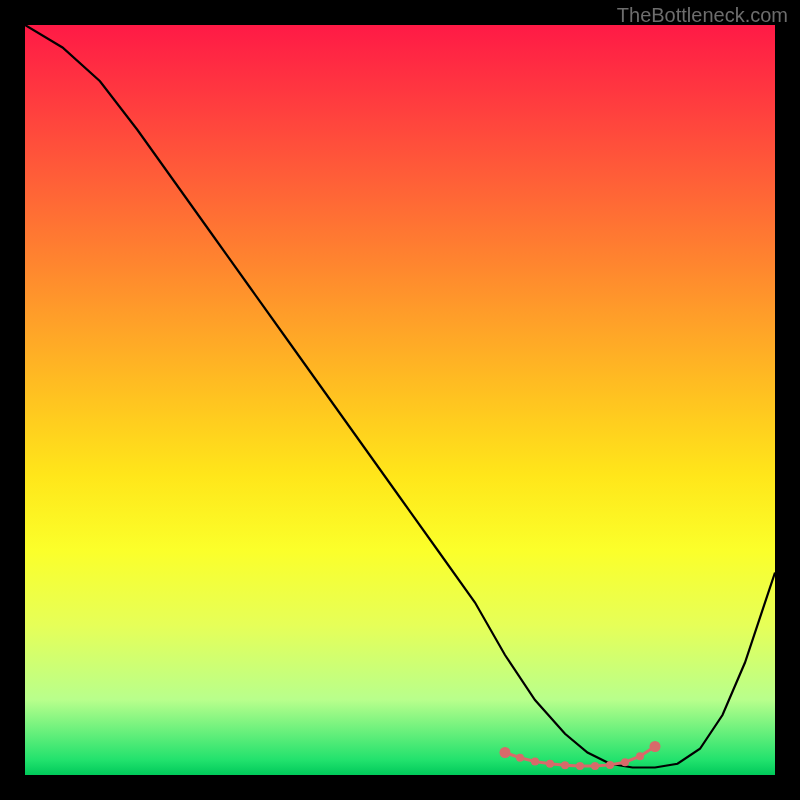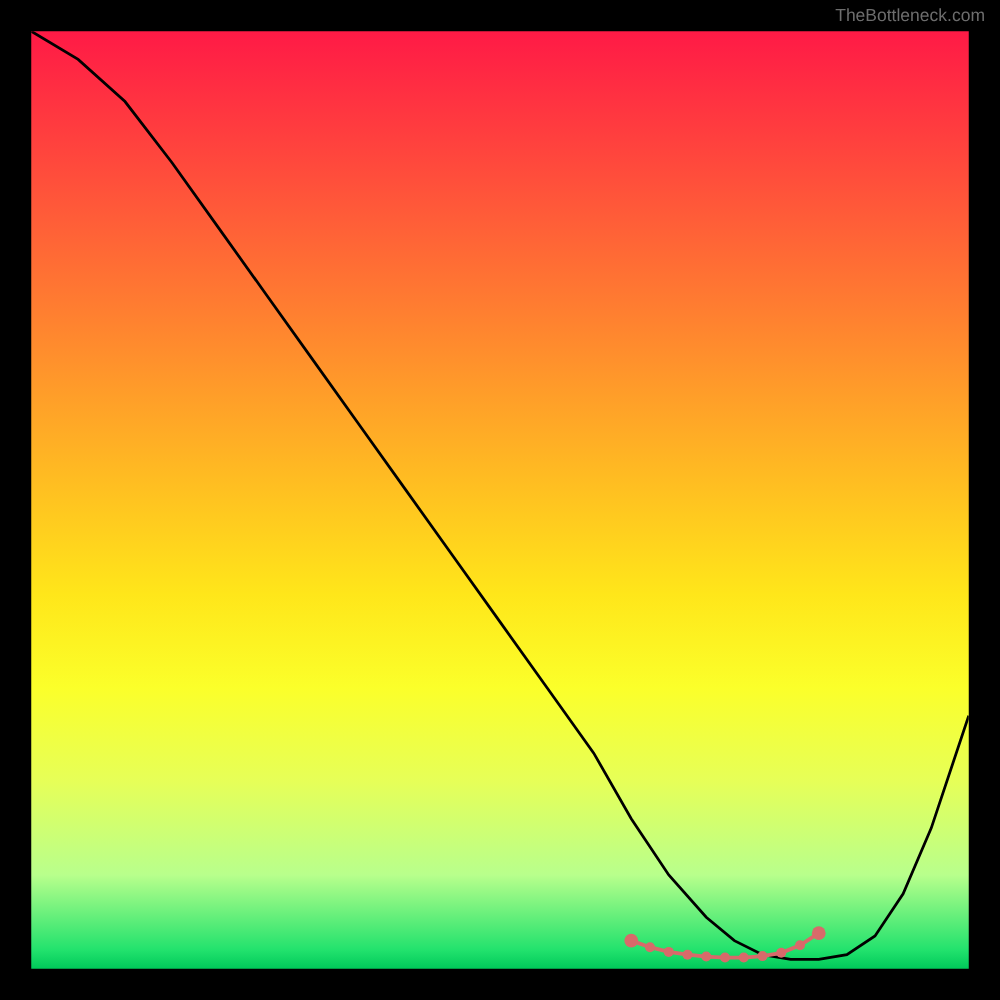--- a/index.html
+++ b/index.html
@@ -1,17 +1,17 @@
 <!DOCTYPE html>
 <html><head>
 <meta charset="utf-8">
 <style>
   * { margin: 0; padding: 0; box-sizing: border-box; }
   body { width: 800px; height: 800px; background: #000; position: relative; font-family: Arial, sans-serif; }
-  .watermark { position: absolute; top: 4px; right: 12px; color: #6d6d6d; font-size: 14px; z-index: 10; }
+  .watermark { position: absolute; top: 4px; right: 12px; color: #6d6d6d; font-size: 20px; z-index: 10; }
   .plot-area { position: absolute; left: 25px; top: 25px; width: 750px; height: 750px; }
   .gradient-bg { position: absolute; inset: 0; background: linear-gradient(to bottom,
       #ff1a46 0%,
       #ff3b3f 10%,
       #ff5d38 20%,
       #ff7f30 30%,
       #ffa228 40%,
       #ffc420 50%,
       #ffe61a 60%,
       #fbff2a 70%,

